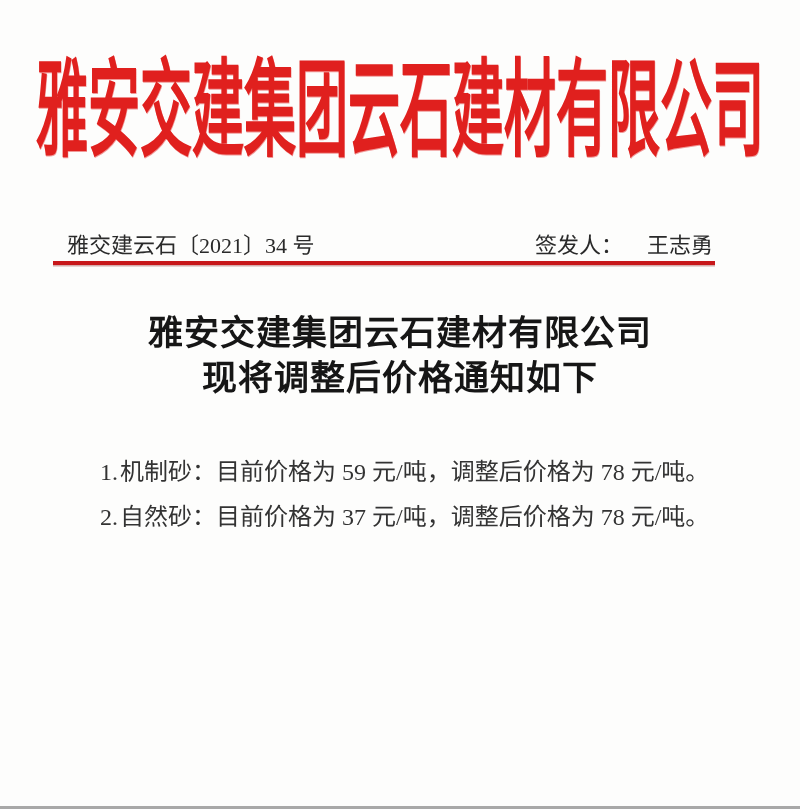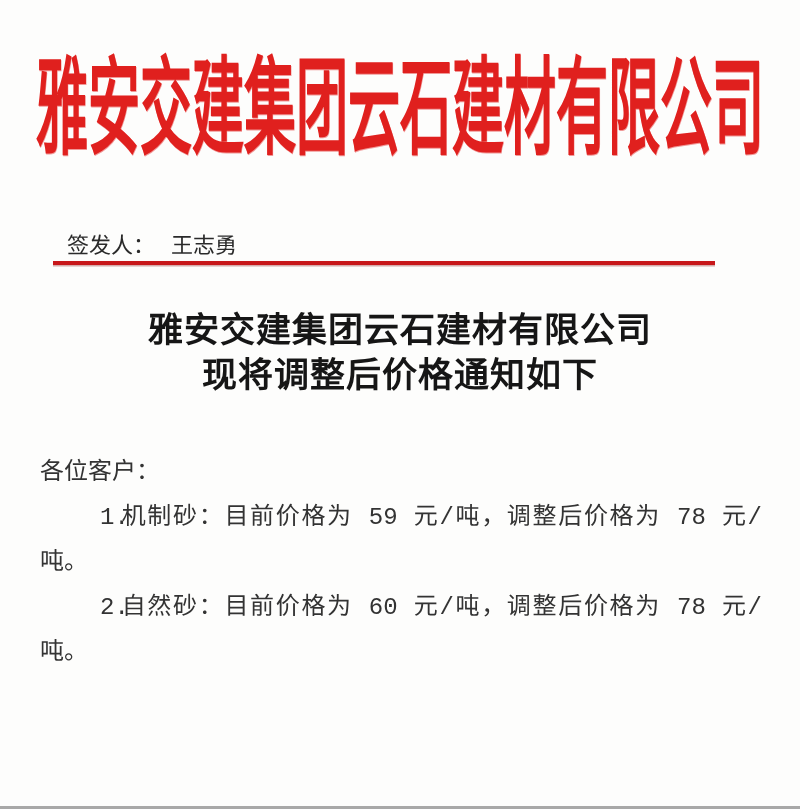--- a/index.html
+++ b/index.html
@@ -8,40 +8,40 @@
     --title:#161616;
     --text:#333333;
   }
   html,body{margin:0;padding:0;background:#ffffff;}
   .page{
     position:relative;
     width:800px;height:809px;
     margin:0 auto;
     background:#fdfdfc;
     overflow:hidden;
-    font-family:Liberation Mono, monospace;
+    font-family:Liberation Serif, serif;
   }
   
   .letterhead{
     position:absolute;top:36px;left:0;right:0;height:128px;
     display:flex;align-items:center;justify-content:center;
   }
   .letterhead-text{
     font-size:52px;font-weight:bold;color:var(--red);
     white-space:nowrap;letter-spacing:0;
     transform:scaleY(2.05);transform-origin:50% 50%;
     text-shadow:0.5px 0.5px 0 rgba(224,32,30,.45);
   }
   
   .docline{
     position:absolute;top:227px;left:67px;right:87px;
     display:flex;justify-content:space-between;align-items:baseline;
     font-size:22px;color:#2a2a2a;white-space:nowrap;
   }
-  .issuer-name{margin-left:16px;}
+  .issuer-name{margin-left:24px;}
   
   .red-rule{
     position:absolute;top:261px;left:53px;width:662px;height:4px;
     background:var(--rule);
     box-shadow:0 1.5px 0 rgba(140,20,20,.35);
   }
   
   .doc-title{
     position:absolute;top:311px;left:0;right:0;margin:0;
     text-align:center;font-size:35px;line-height:45px;
@@ -67,32 +67,32 @@
 </head>
 <body>
 
 <div class="page">
 
   <header class="letterhead">
     <div class="letterhead-text">雅安交建集团云石建材有限公司</div>
   </header>
 
   <div class="docline">
+    <span class="doc-number">雅交建云石〔2021〕34 号</span>
     <span class="issuer">
       <span>签发人：</span><span class="issuer-name">王志勇</span>
     </span>
   </div>
 
   <div class="red-rule"></div>
 
   <h1 class="doc-title">
     <span class="t-line">雅安交建集团云石建材有限公司</span>
     <span class="t-line">现将调整后价格通知如下</span>
   </h1>
 
   <div class="body">
-    <p class="salutation">各位客户：</p>
     <p class="item"><span class="inum">1.</span><span>机制砂：目前价格为 59 元/吨，调整后价格为 78 元/吨。</span></p>
-    <p class="item"><span class="inum">2.</span><span>自然砂：目前价格为 60 元/吨，调整后价格为 78 元/吨。</span></p>
+    <p class="item"><span class="inum">2.</span><span>自然砂：目前价格为 37 元/吨，调整后价格为 78 元/吨。</span></p>
   </div>
 
   <div class="bottom-edge"></div>
 </div>
 
 </body></html>

